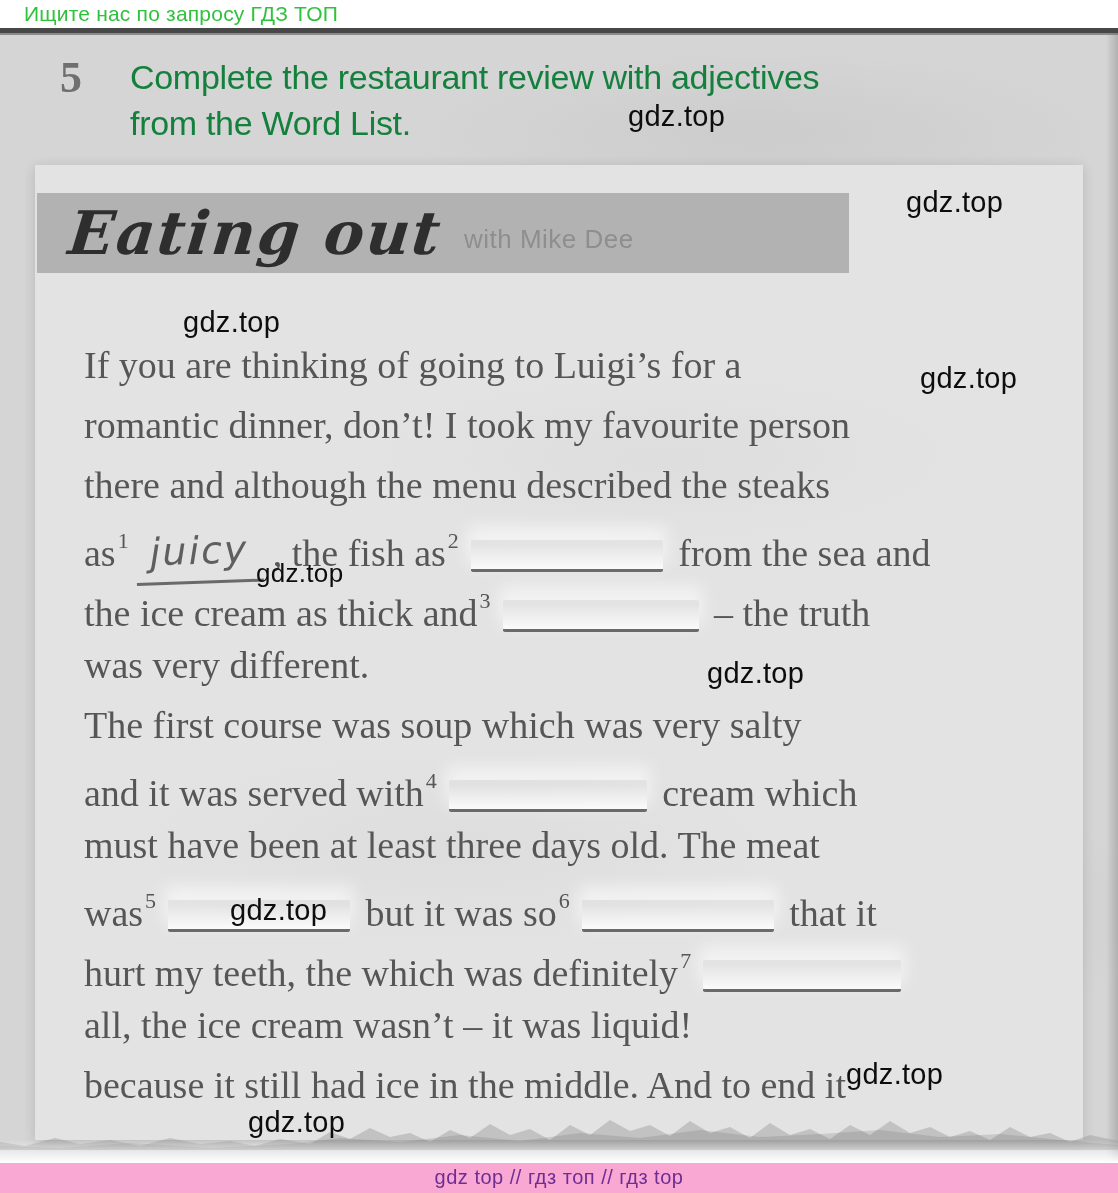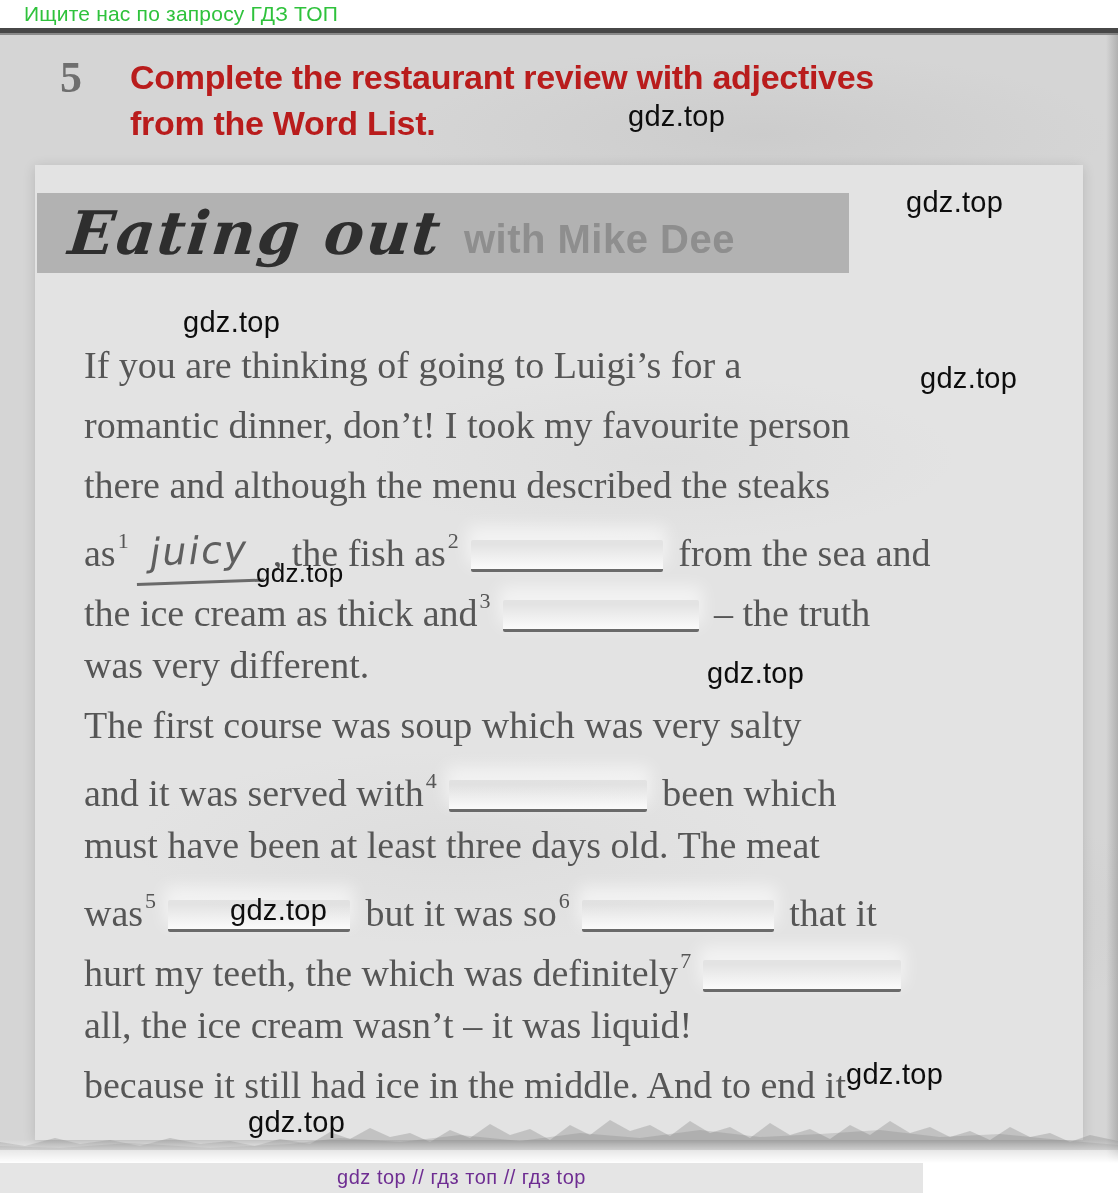--- a/index.html
+++ b/index.html
@@ -7,22 +7,22 @@
               font-family:"Liberation Sans", sans-serif; }
 
   
   .topbar {
     position:absolute; left:12px; top:0; width:1118px; height:28px;
     background:#ffffff; display:flex; align-items:center; justify-content:flex-start;margin-left:12px;
   }
   .topbar-text { color:#2fc23c; font-size:21px; letter-spacing:.2px; }
 
   .footerbar {
-    position:absolute; left:0; top:1163px; width:923px; height:30px;
-    background:#e5e5e5; display:flex; align-items:flex-start; justify-content:center;
+    position:absolute; left:0; top:1163px; width:1118px; height:30px;
+    background:#f9a8d4; display:flex; align-items:flex-start; justify-content:center;
   }
   .footer-text { color:#6e2d92; font-size:20px; font-weight:500; letter-spacing:.5px; padding-top:3px; }
 
   
   .scan {
     position:absolute; left:0; top:28px; width:1118px; height:1135px;
     background:
       radial-gradient(ellipse 500px 120px at 68% 9%, rgba(150,150,150,.14), transparent 70%),
       radial-gradient(ellipse 420px 140px at 30% 45%, rgba(160,160,160,.10), transparent 70%),
       radial-gradient(ellipse 520px 160px at 75% 78%, rgba(150,150,150,.12), transparent 70%),
@@ -36,21 +36,21 @@
   }
 
   
   .ex-number {
     position:absolute; left:60px; top:52px;
     font-family:"Liberation Serif", serif; font-weight:bold;
     font-size:44px; color:#6f6f6f;
   }
   .ex-title {
     position:absolute; left:130px; top:54px; width:940px;
-    font-weight:bold; font-size:34px; line-height:46px; color:#b91c1c;
+    font-weight:normal; font-size:34px; line-height:46px; color:#15803d;
     letter-spacing:-.3px;
   }
 
   
   .card {
     position:absolute; left:35px; top:165px; width:1048px; height:975px;
     background:
       radial-gradient(ellipse 420px 120px at 60% 30%, rgba(170,170,170,.10), transparent 70%),
       radial-gradient(ellipse 460px 140px at 40% 70%, rgba(170,170,170,.10), transparent 70%),
       #e3e3e3;
@@ -63,21 +63,21 @@
     display:flex; align-items:center;
   }
   .banner-script {
     margin-left:32px;
     font-family:"DejaVu Serif", serif; font-style:italic; font-weight:bold;
     font-size:60px; color:#2e2e2e; letter-spacing:2px;
     transform:skewX(-6deg);
   }
   .banner-suffix {
     margin-left:22px; margin-top:12px;
-    font-size:40px; color:#8e8e8e; letter-spacing:.5px;font-weight:bold;
+    font-size:26px; color:#8e8e8e; letter-spacing:.5px;
   }
 
   
   .review-body {
     position:absolute; left:68px; top:335px; width:1002px;
     font-family:"Liberation Serif", serif; font-size:38px; color:#565656;
   }
   .line { height:60px; line-height:60px; white-space:nowrap;margin-left:16px; }
   .num {
     font-size:22px; position:relative; top:-4px; vertical-align:super;
@@ -135,21 +135,21 @@
 </div>
 
 <div class="review-body" id="review-lines">
     <div class="line"><span>If you are thinking of going to Luigi’s for a</span></div>
     <div class="line"><span>romantic dinner, don’t! I took my favourite person</span></div>
     <div class="line"><span>there and although the menu described the steaks</span></div>
     <div class="line"><span>as</span><sup class="num">1</sup><span class="hand">juicy</span><span> , the fish as</span><sup class="num">2</sup><span class="blank" style="width: 192px;"></span><span> from the sea and</span></div>
     <div class="line"><span>the ice cream as thick and</span><sup class="num">3</sup><span class="blank" style="width: 196px;"></span><span> – the truth</span></div>
     <div class="line"><span>was very different.</span></div>
     <div class="line"><span>The first course was soup which was very salty</span></div>
-    <div class="line"><span>and it was served with</span><sup class="num">4</sup><span class="blank" style="width: 198px;"></span><span> been which</span></div>
+    <div class="line"><span>and it was served with</span><sup class="num">4</sup><span class="blank" style="width: 198px;"></span><span> cream which</span></div>
     <div class="line"><span>must have been at least three days old. The meat</span></div>
     <div class="line"><span>was</span><sup class="num">5</sup><span class="blank" style="width: 182px;"></span><span> but it was so</span><sup class="num">6</sup><span class="blank" style="width: 192px;"></span><span> that it</span></div>
     <div class="line"><span>hurt my teeth, the which was definitely</span><sup class="num">7</sup><span class="blank" style="width: 198px;"></span></div>
     <div class="line"><span>all, the ice cream wasn’t – it was liquid!</span></div>
     <div class="line"><span>because it still had ice in the middle. And to end it</span></div>
   </div>
 
 <svg class="torn" viewBox="0 0 1118 55" preserveAspectRatio="none">
   <path fill="#8f8f8f" opacity="0.38" d="M0,42 L0,34 L25,38 L55,30 L80,36 L110,32 L140,38 L170,30 L200,36 L230,33 L255,38 L280,31 L310,36 L330,24 L350,31 L370,20 L390,29 L410,25 L430,34 L450,22 L470,30 L490,16 L510,27 L530,21 L550,32 L570,17 L590,27 L610,12 L630,23 L650,17 L670,28 L690,13 L710,25 L730,19 L750,30 L770,15 L790,27 L810,21 L830,31 L850,17 L870,27 L890,13 L910,25 L930,19 L950,29 L970,23 L990,32 L1010,19 L1030,29 L1050,25 L1070,34 L1090,27 L1118,33 L1118,42 Z"></path>
   <path fill="#6f6f6f" opacity="0.22" d="M0,42 L0,38 L60,40 L130,35 L210,40 L290,36 L340,30 L400,34 L460,27 L520,33 L580,25 L640,30 L700,22 L760,29 L820,26 L880,22 L940,29 L1000,26 L1060,32 L1118,37 L1118,42 Z"></path>

